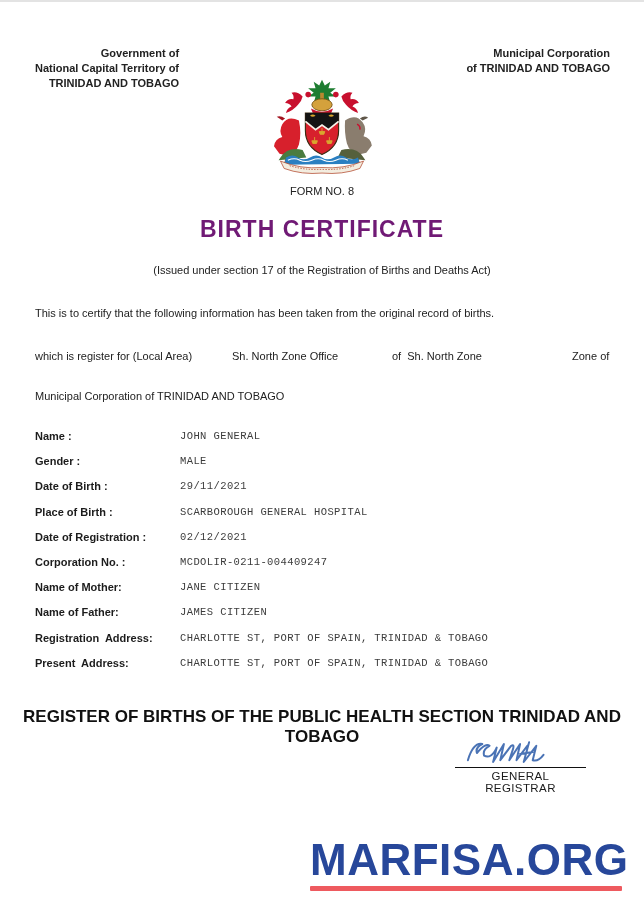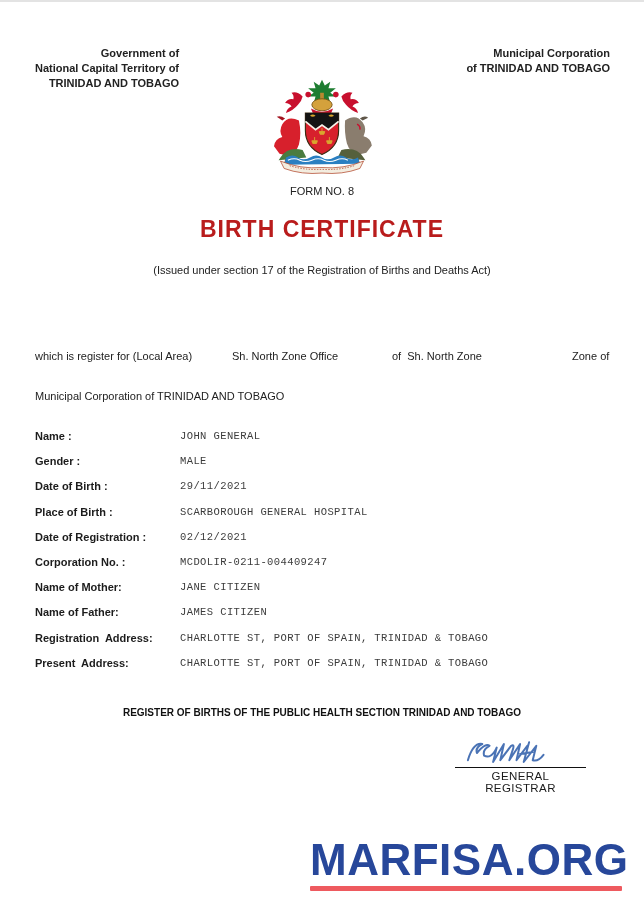--- a/index.html
+++ b/index.html
@@ -10,35 +10,35 @@
     font-family:"Liberation Sans", sans-serif;
     color:#1f1f1f;
     overflow:hidden;
     border-top:2px solid #e3e3e3;
   }
   .hdr{position:absolute;top:44px;font-size:11px;font-weight:bold;line-height:1.35;color:#222;}
   .hdr-left{left:35px;text-align:right;}
   .hdr-right{right:34px;text-align:right;}
   .emblem{position:absolute;top:76px;left:50%;transform:translateX(-50%);}
   .form-no{position:absolute;top:183px;left:0;width:100%;text-align:center;font-size:11px;color:#222;}
-  .title{position:absolute;top:214px;left:0;width:100%;text-align:center;font-size:23px;font-weight:bold;letter-spacing:1px;color:#b91c1c;}
+  .title{position:absolute;top:214px;left:0;width:100%;text-align:center;font-size:23px;font-weight:bold;letter-spacing:1px;color:#701a75;}
   .subtitle{position:absolute;top:262px;left:0;width:100%;text-align:center;font-size:11px;color:#222;}
   .certify{position:absolute;top:305px;left:35px;font-size:11px;color:#222;}
   .register-line{position:absolute;top:348px;left:0;width:100%;font-size:11px;color:#222;}
   .register-line span{position:absolute;white-space:pre;}
   .rl-1{left:35px;}
   .rl-2{left:232px;}
   .rl-3{left:392px;}
   .rl-4{left:572px;}
   .corp-line{position:absolute;top:388px;left:35px;font-size:11px;color:#222;}
   .fields{position:absolute;top:428px;left:35px;right:30px;}
   .frow{display:flex;align-items:flex-start;height:25.2px;}
   .flabel{width:145px;font-size:11px;font-weight:bold;color:#1c1c1c;white-space:pre;flex:none;}
   .fvalue{font-family:"Liberation Mono", monospace;font-size:10.5px;letter-spacing:0.4px;color:#3c3c3c;white-space:pre;}
-  .reg-heading{position:absolute;top:705px;left:0;width:100%;text-align:center;font-size:10px;font-weight:bold;color:#111;}
+  .reg-heading{position:absolute;top:705px;left:0;width:100%;text-align:center;font-size:17px;font-weight:bold;color:#111;}
   .sig-block{position:absolute;left:455px;top:733px;width:131px;}
   .sig-scribble{display:block;margin:0 auto;}
   .sig-line{border-top:1.5px solid #111;margin-top:-4px;}
   .sig-title{text-align:center;font-size:11.5px;letter-spacing:0.4px;color:#1a1a1a;padding-top:2px;}
   .brand{position:absolute;left:310px;top:836px;}
   .brand-text{font-size:44px;line-height:1;color:#27479a;letter-spacing:0.5px;white-space:nowrap;}
   .brand-light{font-weight:700;}
   .brand-bold{font-weight:700;margin-top:12px;}
   .brand-bar{height:5px;background:#ee5a5f;margin-top:4px;width:312px;border-radius:1px;}
 </style>
@@ -99,20 +99,21 @@
 
       <path d="M20,90 q22,9 45,7 q23,2 45,-7 l-4,8 q-19,7 -41,5 q-22,2 -41,-5 z" fill="#f3ede0" stroke="#b0452a" stroke-width="0.8"></path>
       <path d="M30,95 q16,5 35,4 q19,1 35,-4" stroke="#b0452a" stroke-width="0.9" stroke-dasharray="1.5,1.5" fill="none"></path>
     </svg>
   </div>
 
   <div class="form-no">FORM NO. 8</div>
   <div class="title">BIRTH CERTIFICATE</div>
   <div class="subtitle">(Issued under section 17 of the Registration of Births and Deaths Act)</div>
 
+  <div class="certify">This is to certify that the following information has been taken from the original record of births.</div>
 
   <div class="register-line">
     <span class="rl-1">which is register for (Local Area)</span>
     <span class="rl-2">Sh. North Zone Office</span>
     <span class="rl-3">of  Sh. North Zone</span>
     <span class="rl-4">Zone of</span>
   </div>
 
   <div class="corp-line">Municipal Corporation of TRINIDAD AND TOBAGO</div>
 

